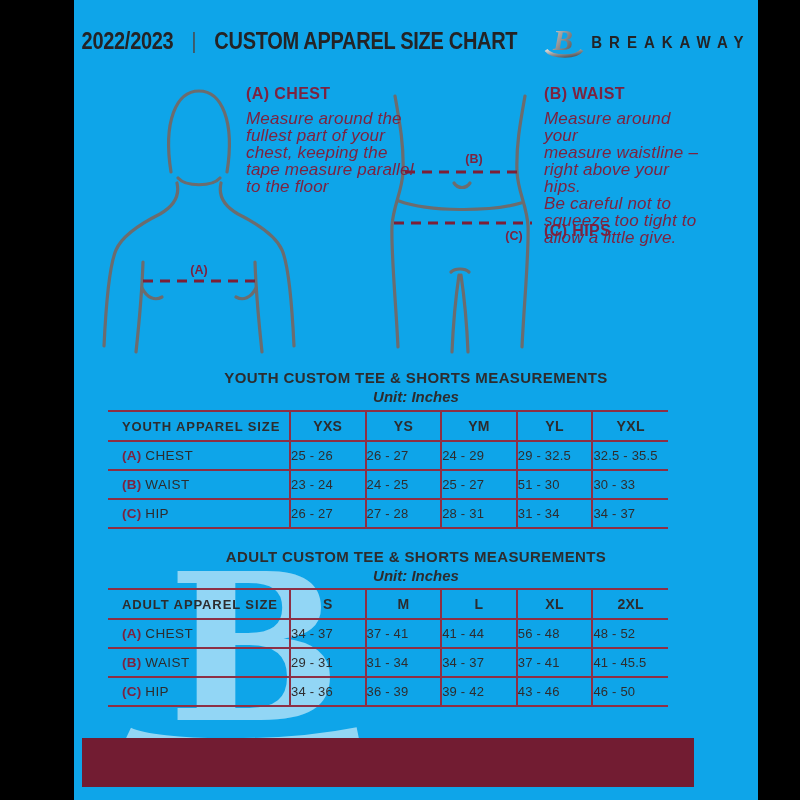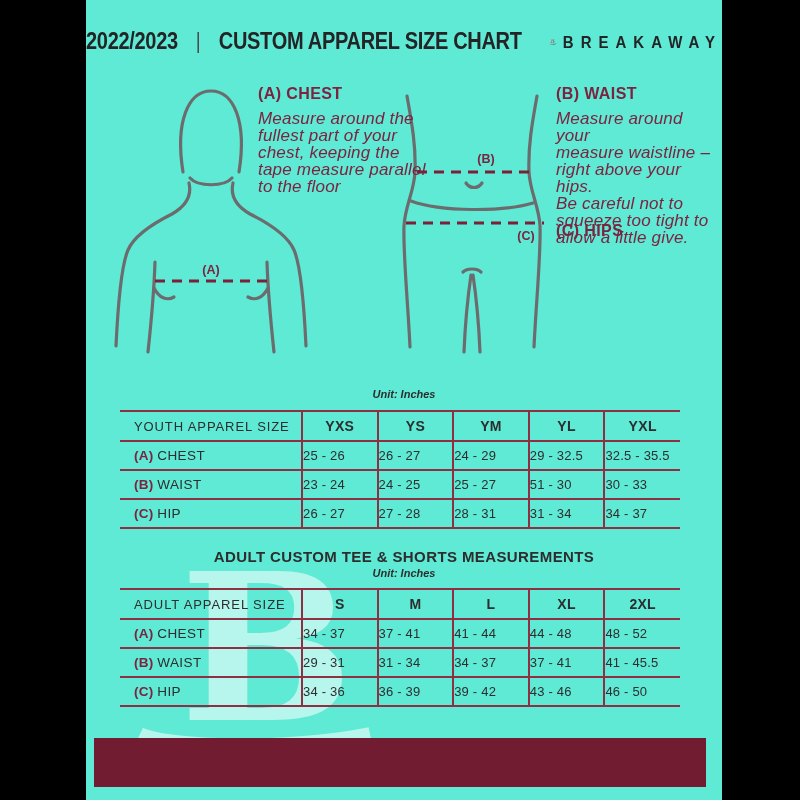--- a/index.html
+++ b/index.html
@@ -1,22 +1,22 @@
 <!DOCTYPE html>
 <html><head>
 <meta charset="utf-8">
 <style>
   html,body{margin:0;padding:0;}
   body{
     width:800px;height:800px;position:relative;background:#000;
     font-family:"Liberation Sans", sans-serif;overflow:hidden;
   }
   .page{
-    position:absolute;left:86px;top:0;width:636px;height:800px;
-    background:#5eead4;overflow:hidden;
+    position:absolute;left:74px;top:0;width:684px;height:800px;
+    background:#0ea5e9;overflow:hidden;
   }
   
   .header{
     position:absolute;top:22px;left:0;right:0;height:38px;
     display:flex;justify-content:center;align-items:center;
   }
   .hdr-year,.hdr-title{
     font-size:20px;font-weight:bold;color:#242325;letter-spacing:-0.3px;
     display:inline-block;transform:scaleY(1.18);white-space:nowrap;
   }
@@ -42,21 +42,21 @@
     font-size:17px;font-style:italic;color:#7c2340;line-height:17px;
     letter-spacing:0.2px;margin:0;white-space:pre-line;
   }
   
   .sec-title{
     position:absolute;left:0;right:0;text-align:center;
     font-size:15px;font-weight:bold;color:#2d2c2e;letter-spacing:0.4px;
   }
   .sec-unit{
     position:absolute;left:0;right:0;text-align:center;
-    font-size:11px;font-style:italic;font-weight:bold;color:#2d2c2e;
+    font-size:15px;font-style:italic;font-weight:bold;color:#2d2c2e;
   }
   #youth-title{top:369px;} #youth-unit{top:388px;}
   #adult-title{top:548px;} #adult-unit{top:567px;}
   
   .size-table{
     position:absolute;left:34px;width:560px;border-collapse:collapse;
     table-layout:fixed;z-index:2;
   }
   #youth-table{top:410px;} #adult-table{top:588px;}
   .size-table col.c-label{width:182px;}
@@ -64,21 +64,21 @@
   .size-table tr{border-top:2px solid #8e2f44;}
   .size-table tbody tr:last-child{border-bottom:2px solid #8e2f44;}
   .size-table th+th,.size-table td+td{border-left:2px solid #8e2f44;}
   .size-table thead tr{height:30px;}
   .size-table tbody tr{height:29px;}
   .size-table th{
     font-size:14px;font-weight:bold;color:#2d2c2e;text-align:center;
     padding:0;letter-spacing:0.3px;
   }
   .size-table th.label-h{
-    font-weight:normal;font-size:13px;text-align:left;padding-left:14px;
+    font-weight:bold;font-size:13px;text-align:left;padding-left:14px;
     letter-spacing:0.9px;
   }
   .size-table td{
     font-size:13px;color:#2e2d2f;padding:0;
     letter-spacing:0.2px;
   }
   .size-table td.rowlabel{text-align:left;padding-left:14px;font-size:13.5px;}
   .size-table td.rowlabel .pfx{font-weight:bold;color:#7c2340;}
   .size-table td.rowlabel .lbl{color:#2d2c2e;letter-spacing:0.4px;}
   
@@ -166,20 +166,21 @@
   </div>
   <div id="hips-text" class="guide-text">
     <h3 class="guide-head">(C) HIPS</h3>
   </div>
 
   <svg class="watermark" width="330" height="230" viewBox="0 0 330 230">
     <text x="70" y="182" font-size="205">B</text>
     <path d="M30,196 C60,210 180,212 260,196" stroke-width="14"></path>
   </svg>
 
+  <div id="youth-title" class="sec-title">YOUTH CUSTOM TEE &amp; SHORTS MEASUREMENTS</div>
   <div id="youth-unit" class="sec-unit">Unit: Inches</div>
   <table id="youth-table" class="size-table">
     <colgroup>
         <col class="c-label">
         <col class="c-size">
         <col class="c-size">
         <col class="c-size">
         <col class="c-size">
         <col class="c-size">
       </colgroup>
@@ -241,21 +242,21 @@
         <th>XL</th>
         <th>2XL</th>
       </tr>
     </thead>
     <tbody>
       <tr>
         <td class="rowlabel"><span class="pfx">(A)</span> <span class="lbl">CHEST</span></td>
         <td>34 - 37</td>
         <td>37 - 41</td>
         <td>41 - 44</td>
-        <td>44 - 48</td>
+        <td>56 - 48</td>
         <td>48 - 52</td>
       </tr>
       <tr>
         <td class="rowlabel"><span class="pfx">(B)</span> <span class="lbl">WAIST</span></td>
         <td>29 - 31</td>
         <td>31 - 34</td>
         <td>34 - 37</td>
         <td>37 - 41</td>
         <td>41 - 45.5</td>
       </tr>

